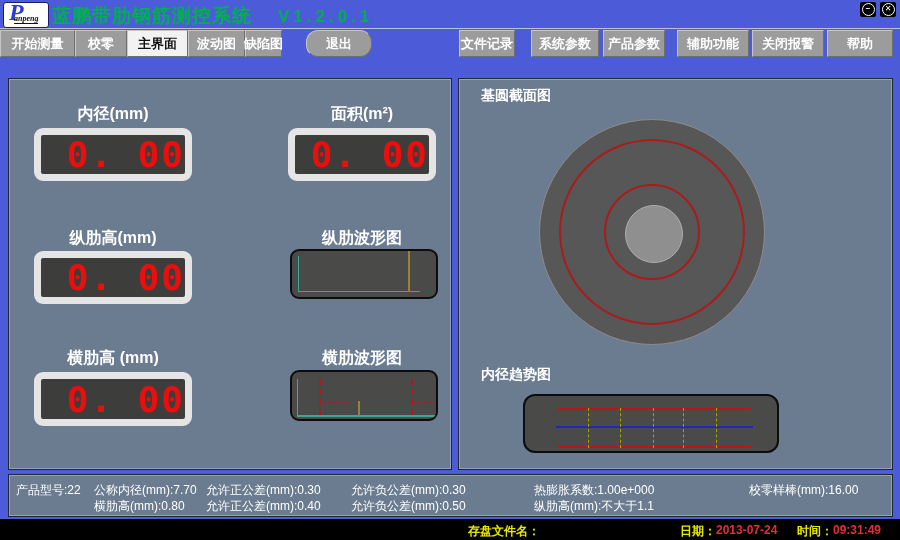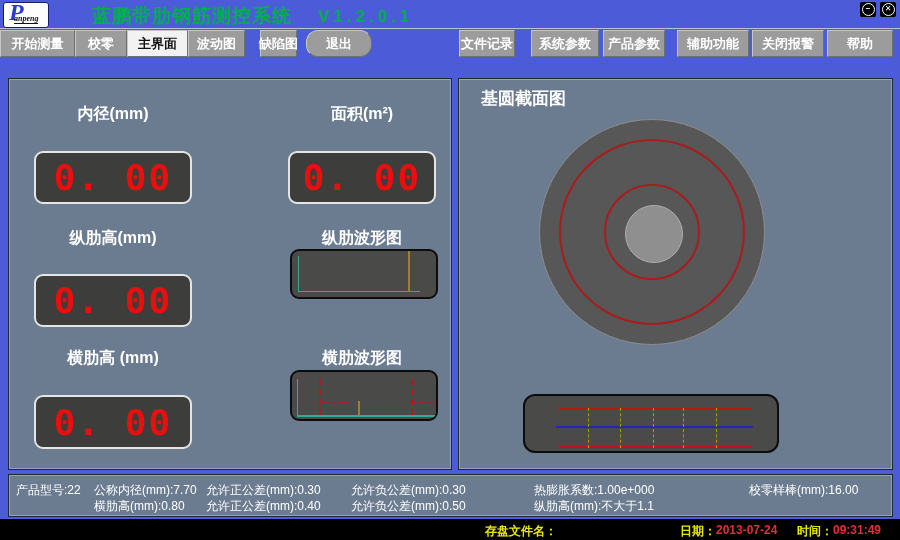--- a/index.html
+++ b/index.html
@@ -7,46 +7,46 @@
     width:900px;height:540px;position:relative;overflow:hidden;
     background:#4c5cd8;
     font-family:"Liberation Sans","DejaVu Sans",sans-serif;
     -webkit-font-smoothing:antialiased;
   }
   
   .titlebar{position:absolute;left:0;top:0;width:900px;height:28px;background:#4c5cd8;border-bottom:1px solid #b9c2d6;}
   .logo{position:absolute;left:3px;top:2px;width:44px;height:24px;background:#fdfdfd;border:1px solid #1a1a6e;border-radius:3px;overflow:hidden;}
   .logo .p{position:absolute;left:5px;top:-4px;font-family:"Liberation Serif",serif;font-style:italic;font-weight:bold;font-size:24px;color:#2b3bd0;}
   .logo .sub{position:absolute;left:10px;top:11px;font-family:"Liberation Serif",serif;font-style:italic;font-weight:bold;font-size:8px;color:#111;border-bottom:1px solid #111;}
-  .app-title{position:absolute;left:52px;top:3px;font-size:19px;font-weight:bold;color:#00b050;letter-spacing:1px;white-space:nowrap;margin-left:40px;}
+  .app-title{position:absolute;left:52px;top:3px;font-size:19px;font-weight:bold;color:#00b050;letter-spacing:1px;white-space:nowrap;}
   .app-version{font-size:17px;font-weight:bold;color:#00b050;letter-spacing:4px;margin-left:26px;}
   .winbtn{position:absolute;top:2px;width:16px;height:15px;background:#000;border-radius:2px;color:#fff;
     display:flex;align-items:center;justify-content:center;cursor:pointer;}
   .winbtn .glyph{width:11px;height:11px;border:1px solid #fff;border-radius:50%;font-size:8px;line-height:10px;text-align:center;font-weight:bold;}
   .btn-min{right:24px;} .btn-close{right:4px;}
   
   .tbtn{position:absolute;top:30px;height:27px;background:#9c9c9c;color:#fff;font-size:13px;font-weight:bold;
     display:flex;align-items:center;justify-content:center;cursor:pointer;
     border-top:1px solid #c6c6c6;border-left:1px solid #c6c6c6;border-right:1px solid #6f6f6f;border-bottom:1px solid #6f6f6f;
     box-sizing:border-box;white-space:nowrap;}
   .tbtn.active{background:#f2f2f2;color:#111;}
   
   .panel{position:absolute;background:#6b7c91;border:1px solid #202636;box-shadow:inset 0 0 0 1px #93a4b8;box-sizing:border-box;}
   .panel-left{left:8px;top:78px;width:444px;height:392px;}
   .panel-right{left:458px;top:78px;width:435px;height:392px;}
   .panel-status{left:8px;top:474px;width:885px;height:43px;}
   
   .m-label{position:absolute;color:#fff;font-size:16px;font-weight:bold;text-align:center;white-space:nowrap;transform:translateX(-50%);}
-  .led{position:absolute;background:#3d3d3b;border:2px solid #e5e5e5;border-radius:9px;box-sizing:border-box;
-    display:flex;align-items:center;justify-content:center;margin-top:23px;}
+  .led{position:absolute;background:#3d3d3b;border:7px solid #e5e5e5;border-radius:9px;box-sizing:border-box;
+    display:flex;align-items:center;justify-content:flex-end;}
   .led .val{font-family:"DejaVu Sans Mono","Liberation Mono",monospace;font-weight:bold;font-size:36px;color:#e80f0f;letter-spacing:2px;white-space:pre;}
   .wavebox{position:absolute;background:#4a4a48;border:2px solid #0d0d0d;border-radius:9px;box-sizing:border-box;overflow:hidden;}
   .ln{position:absolute;}
   
-  .sec-title{position:absolute;color:#fff;font-size:17px;font-weight:bold;white-space:nowrap;}
+  .sec-title{position:absolute;color:#fff;font-size:14px;font-weight:bold;white-space:nowrap;}
   .circle{position:absolute;border-radius:50%;box-sizing:border-box;}
   
   .stat{position:absolute;color:#fff;font-size:12px;white-space:nowrap;}
   
   .footer{position:absolute;left:0;top:519px;width:900px;height:21px;background:#000;}
   .f-yellow{position:absolute;top:4px;color:#e8e800;font-size:12px;font-weight:bold;white-space:nowrap;}
   .f-red{position:absolute;top:4px;color:#e03030;font-size:12px;font-weight:bold;white-space:nowrap;}
 </style>
 </head>
 <body>
@@ -64,21 +64,21 @@
   </div>
   <div class="winbtn btn-close">
     <span class="glyph">✕</span>
   </div>
 </div>
 
 <div class="tbtn" style="left:0;width:75px;">开始测量</div>
 <div class="tbtn" style="left:75px;width:52px;">校零</div>
 <div class="tbtn active" style="left:127px;width:61px;">主界面</div>
 <div class="tbtn" style="left:188px;width:57px;">波动图</div>
-<div class="tbtn" style="left:260px;width:37px;">缺陷图</div>
+<div class="tbtn" style="left:245px;width:37px;">缺陷图</div>
 <div class="tbtn" style="left:306px;width:66px;border-radius:12px;">退出</div>
 
 <div class="tbtn" style="left:459px;width:56px;">文件记录</div>
 <div class="tbtn" style="left:531px;width:68px;">系统参数</div>
 <div class="tbtn" style="left:603px;width:62px;">产品参数</div>
 <div class="tbtn" style="left:677px;width:72px;">辅助功能</div>
 <div class="tbtn" style="left:752px;width:72px;">关闭报警</div>
 <div class="tbtn" style="left:827px;width:66px;">帮助</div>
 
 <div class="panel panel-left">
@@ -123,20 +123,21 @@
   <div class="sec-title" style="left:22px;top:8px;">基圆截面图</div>
 
   <div class="circle" style="left:80px;top:40px;width:226px;height:226px;background:#575757;border:1px solid #8c8c8c;">
     <div class="circle" style="left:19px;top:19px;width:186px;height:186px;border:2px solid #aa1c1c;">
       <div class="circle" style="left:43px;top:43px;width:96px;height:96px;border:2px solid #aa1c1c;">
         <div class="circle" style="left:19px;top:19px;width:58px;height:58px;background:#8f8f8f;border:1px solid #adadad;"></div>
       </div>
     </div>
   </div>
 
+  <div class="sec-title" style="left:22px;top:287px;">内径趋势图</div>
 
   <div class="wavebox" style="left:64px;top:315px;width:256px;height:59px;border-radius:12px;">
     <div class="ln" style="left:33px;top:12px;width:193px;height:2px;background:#c01414;"></div>
     <div class="ln" style="left:31px;top:30px;width:197px;height:2px;background:#2424c0;"></div>
     <div class="ln" style="left:33px;top:50px;width:193px;height:2px;background:#c01414;"></div>
     <div class="ln" style="left:63px;top:12px;width:1px;height:40px;border-left:1px dashed #a8a000;"></div>
     <div class="ln" style="left:95px;top:12px;width:1px;height:40px;border-left:1px dashed #a8a000;"></div>
     <div class="ln" style="left:128px;top:12px;width:1px;height:40px;border-left:1px dashed #a8a000;"></div>
     <div class="ln" style="left:158px;top:12px;width:1px;height:40px;border-left:1px dashed #a8a000;"></div>
     <div class="ln" style="left:191px;top:12px;width:1px;height:40px;border-left:1px dashed #a8a000;"></div>
@@ -151,18 +152,18 @@
   <div class="stat" style="left:525px;top:7px;">热膨胀系数:1.00e+000</div>
   <div class="stat" style="left:740px;top:7px;">校零样棒(mm):16.00</div>
 
   <div class="stat" style="left:85px;top:23px;">横肋高(mm):0.80</div>
   <div class="stat" style="left:197px;top:23px;">允许正公差(mm):0.40</div>
   <div class="stat" style="left:342px;top:23px;">允许负公差(mm):0.50</div>
   <div class="stat" style="left:525px;top:23px;">纵肋高(mm):不大于1.1</div>
 </div>
 
 <div class="footer">
-  <div class="f-yellow" style="left:485px;">存盘文件名：</div>
+  <div class="f-yellow" style="left:468px;">存盘文件名：</div>
   <div class="f-yellow" style="left:680px;">日期：</div>
   <div class="f-red" style="left:716px;">2013-07-24</div>
   <div class="f-yellow" style="left:797px;">时间：</div>
   <div class="f-red" style="left:833px;">09:31:49</div>
 </div>
 
 </body></html>

